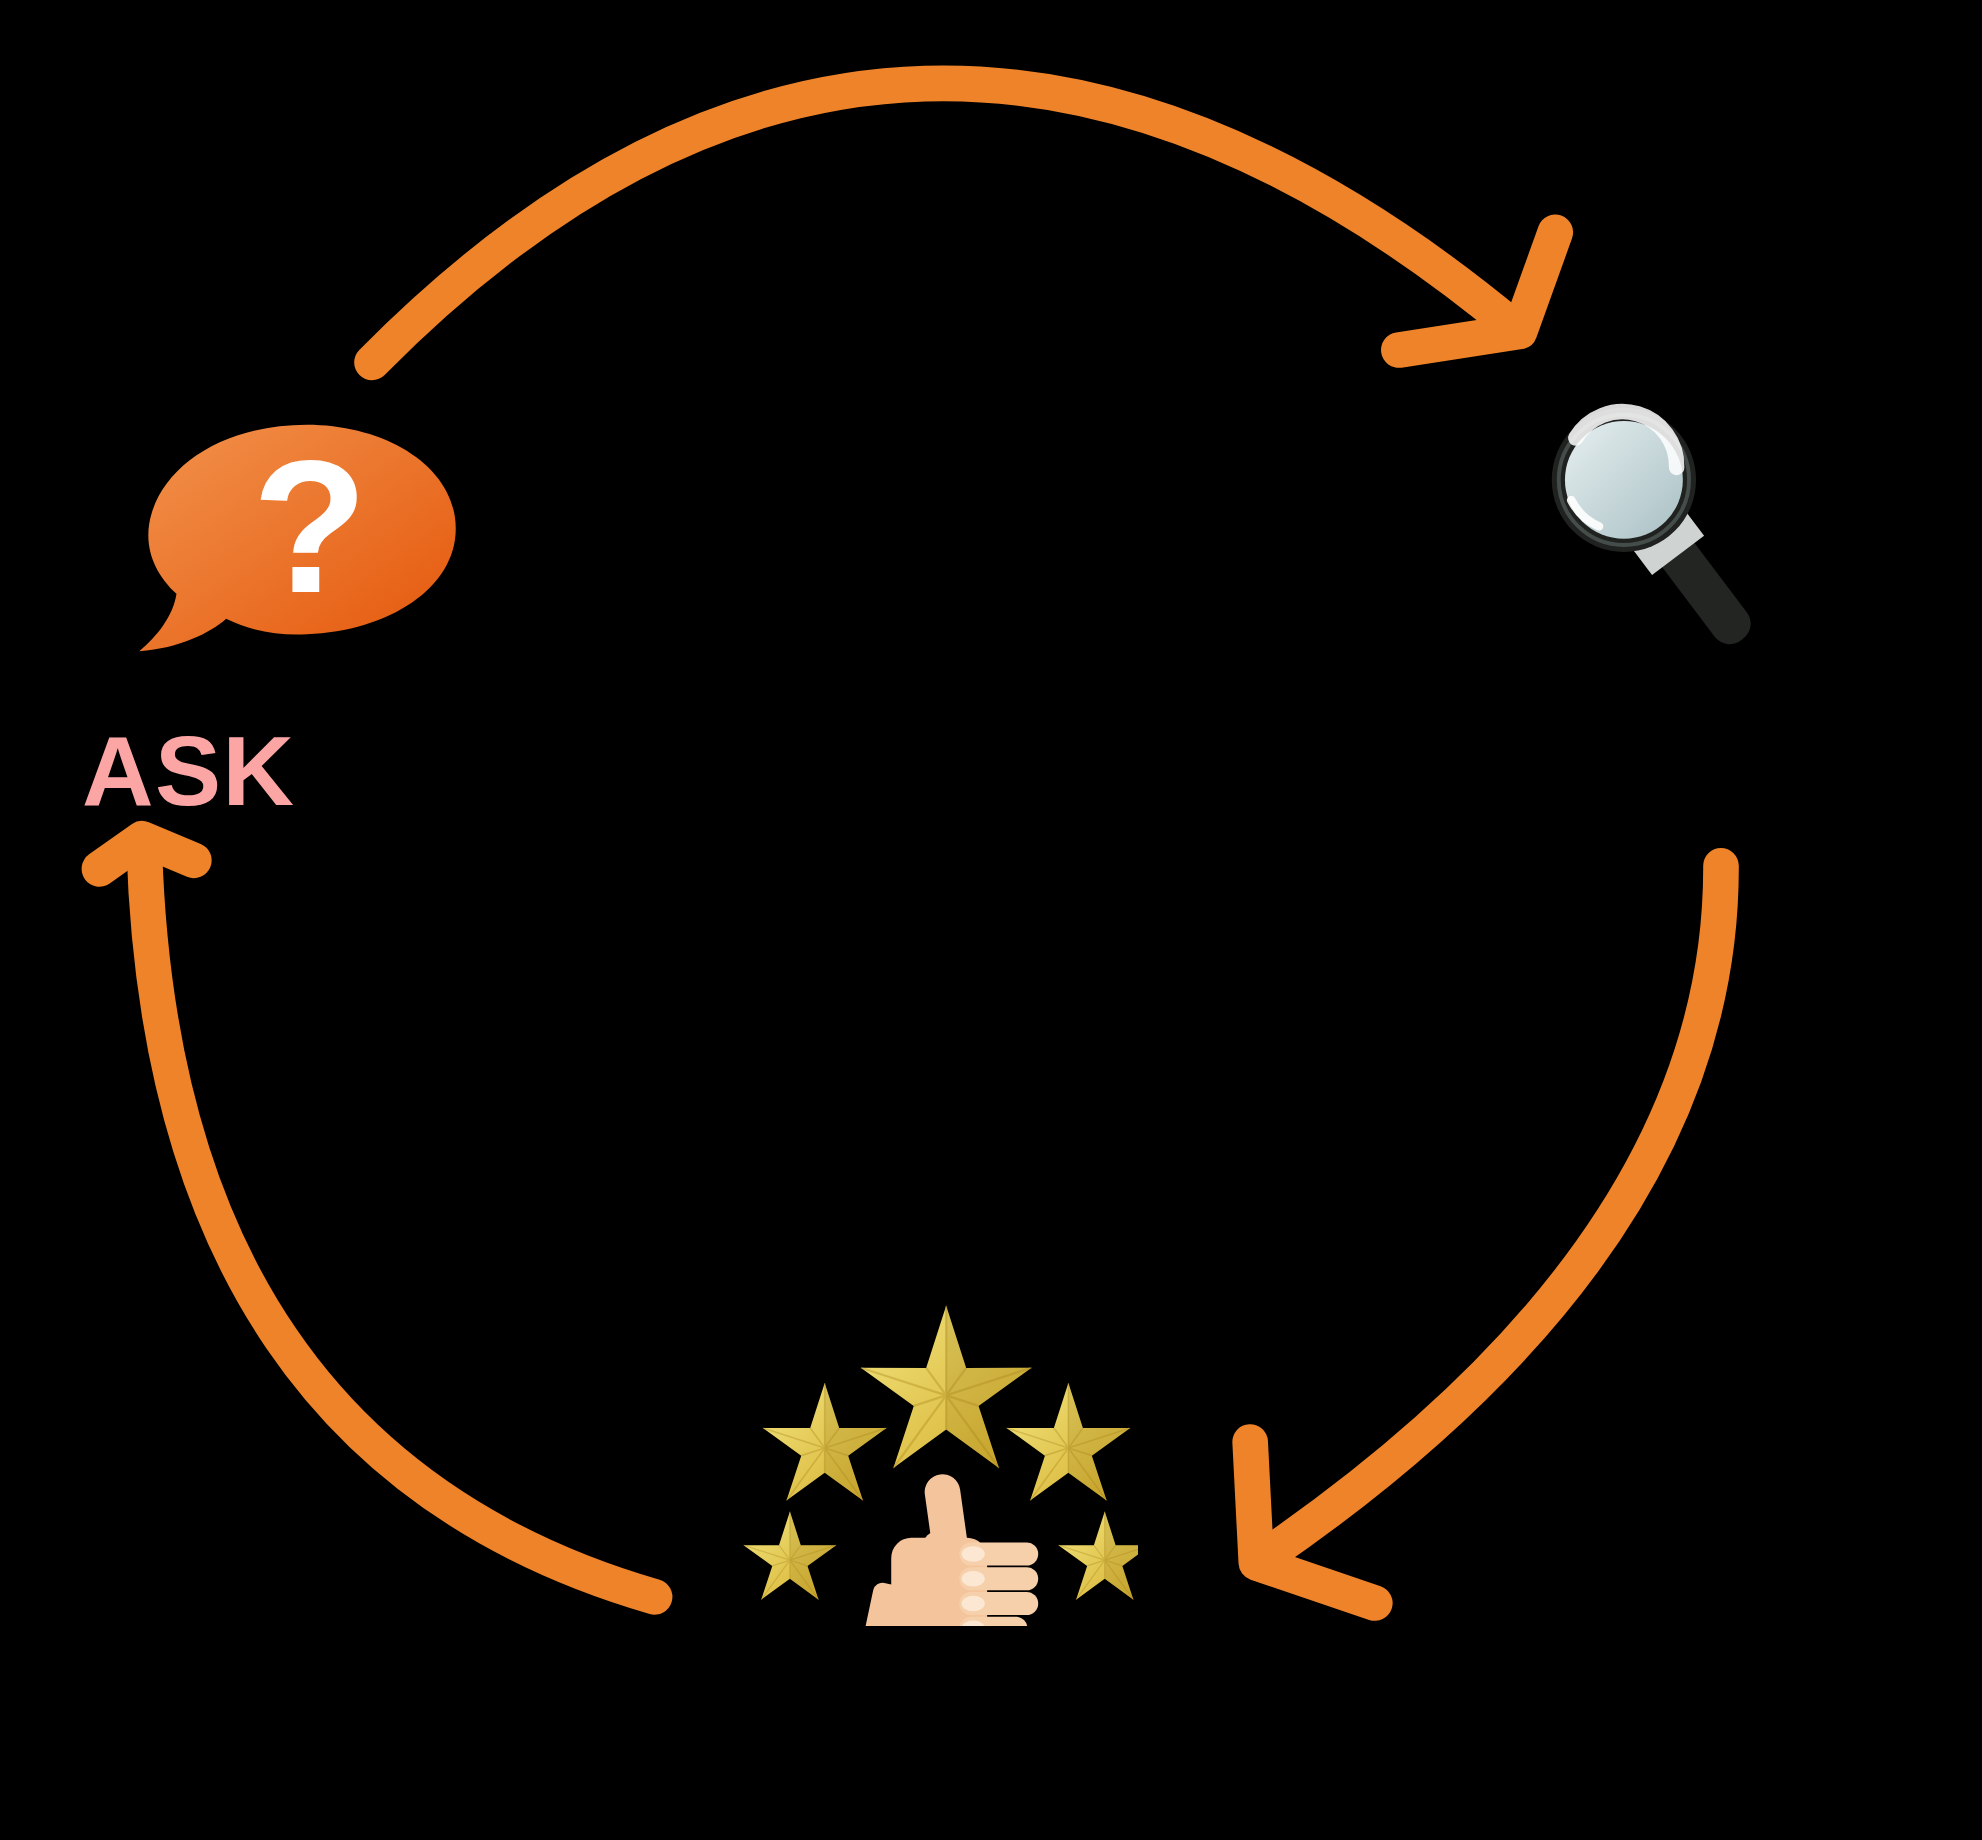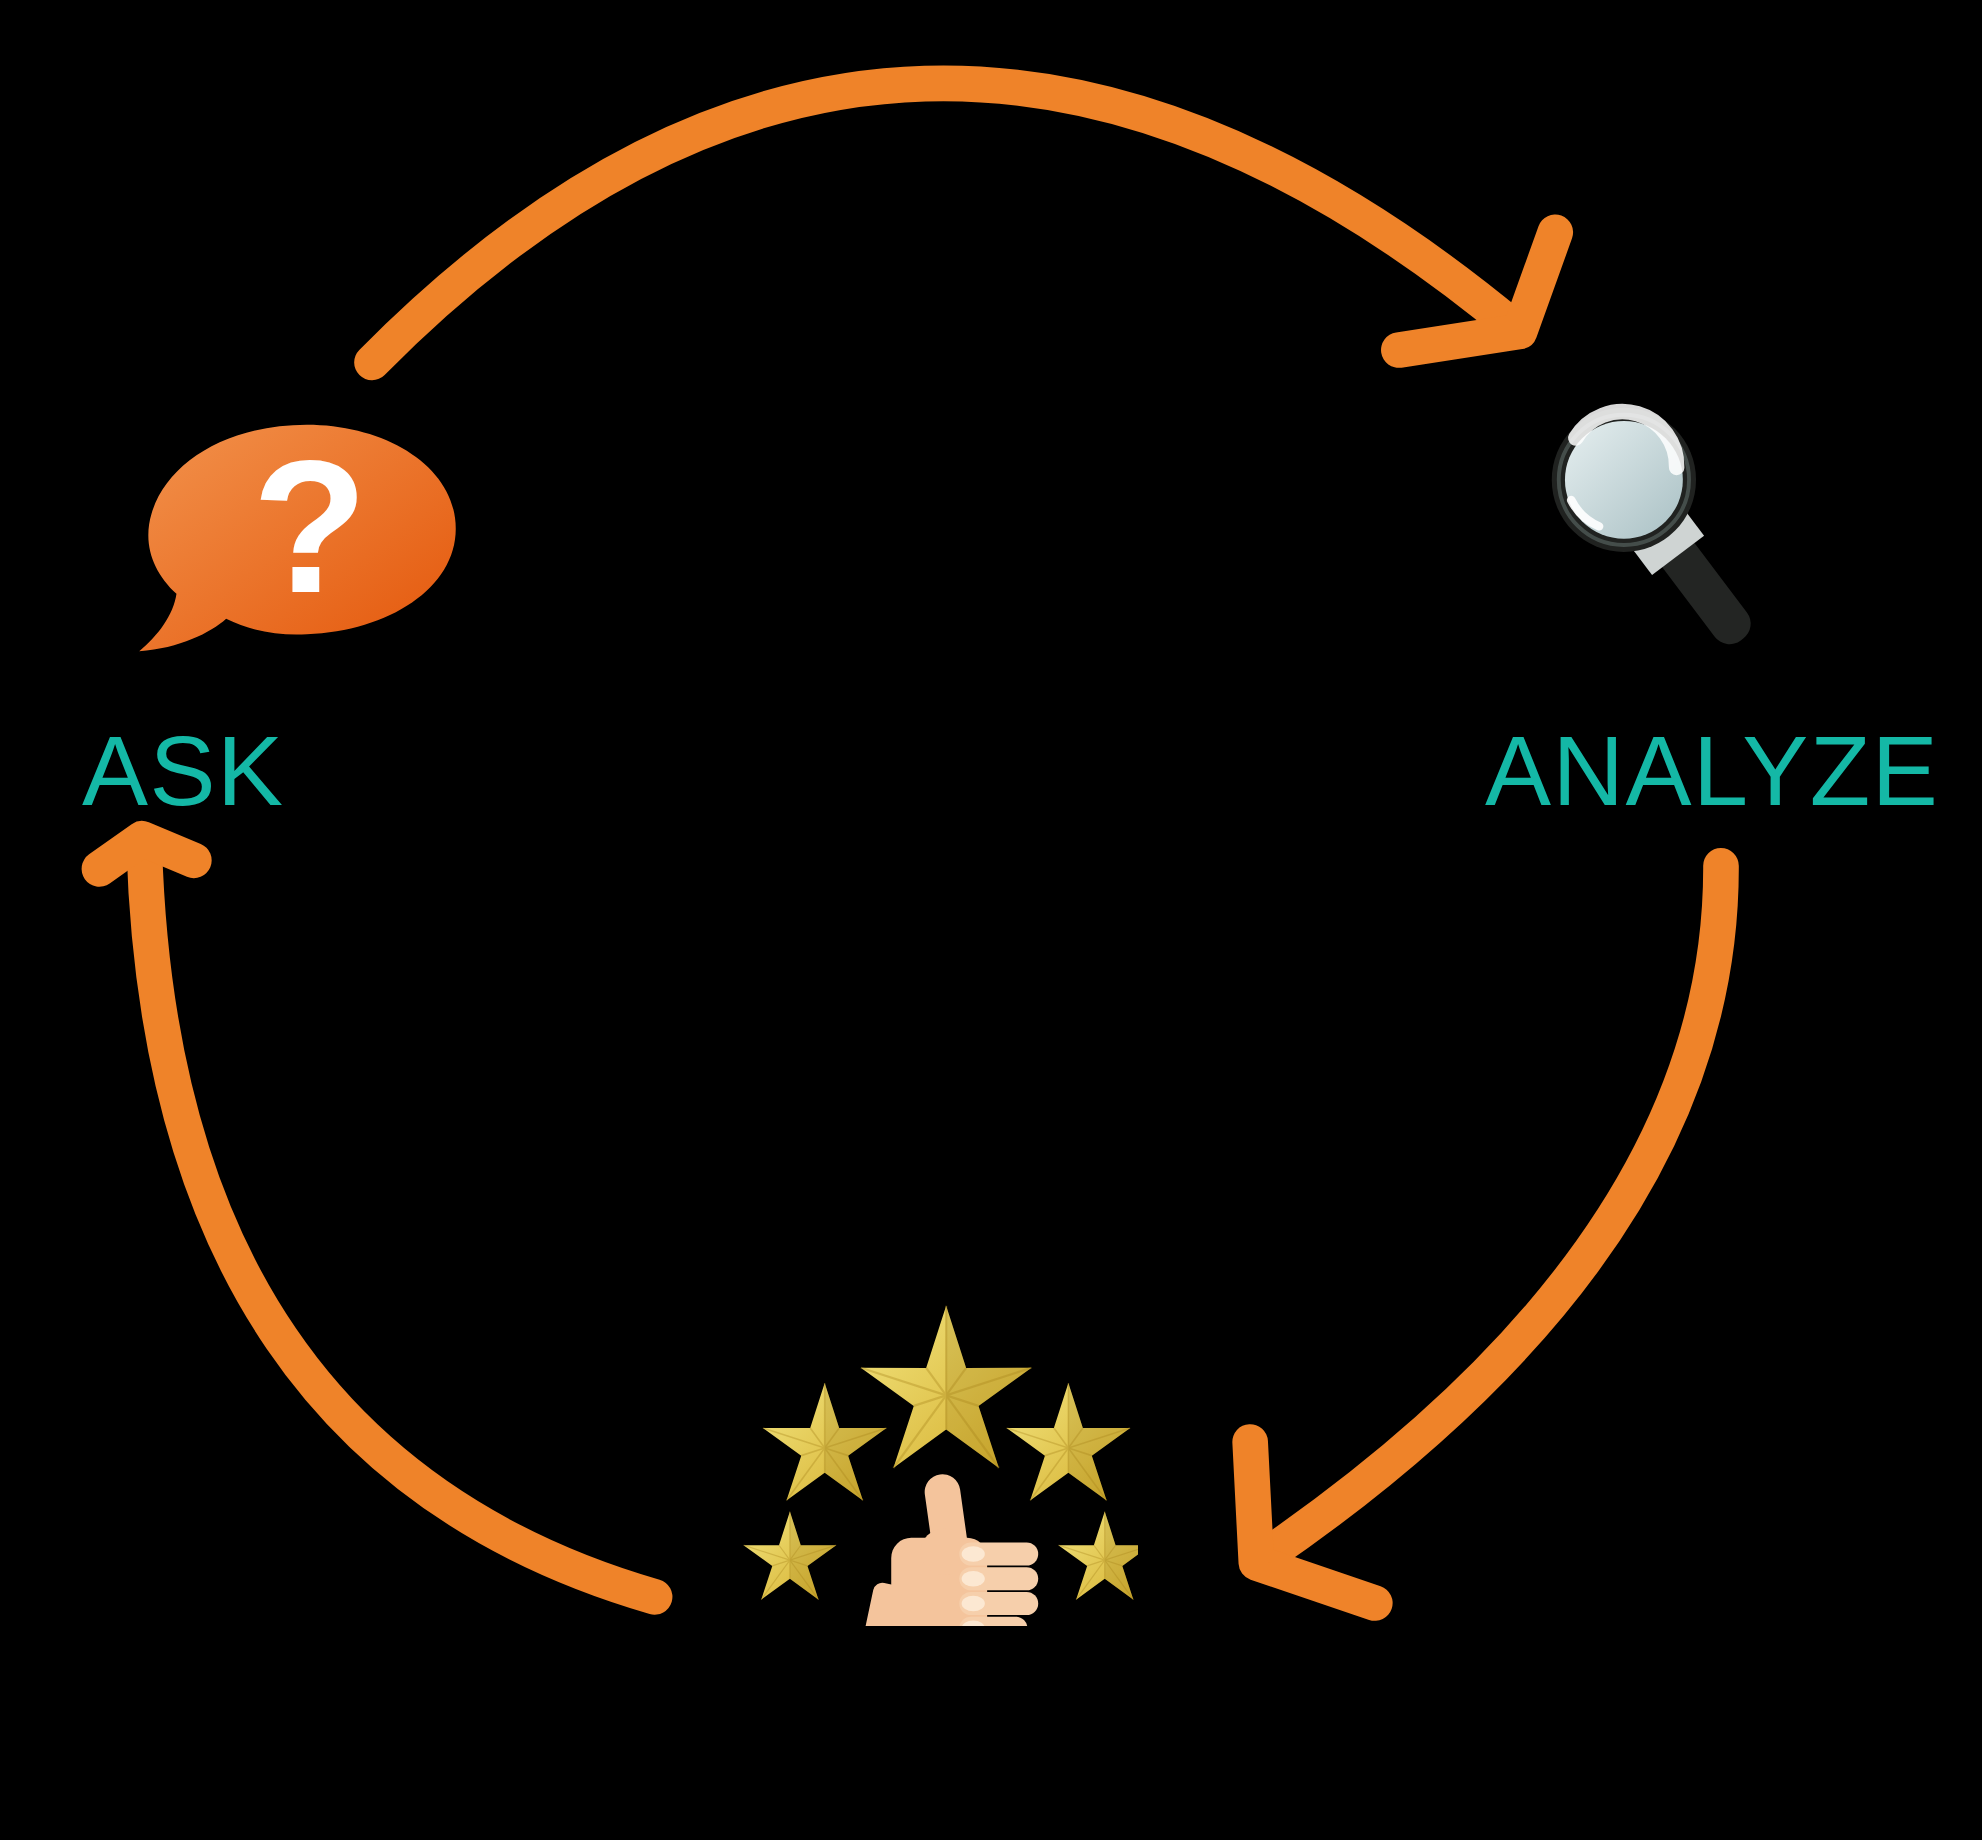--- a/index.html
+++ b/index.html
@@ -8,25 +8,25 @@
     width:1983px; height:1840px;
     background:#000;
     overflow:hidden;
     font-family:"Liberation Sans", sans-serif;
   }
   .layer { position:absolute; left:0; top:0; }
   .icon { position:absolute; }
   .step-label {
     position:absolute;
     font-family:"Liberation Sans", sans-serif;
-    font-weight:normal;
+    font-weight:bold;
     font-size:99px;
     line-height:1;
     letter-spacing:1.5px;
-    color:#14b8a6;
+    color:#fca5a5;
     white-space:nowrap;
   }
   .label-ask      { left:82px;  top:721px; }
   .label-analyze  { left:1485px; top:721px; }
   .label-followup { left:933px; top:1684px; transform:translateX(-50%); }
 </style>
 </head>
 <body>
 
 <div class="canvas">
@@ -126,17 +126,16 @@
       <rect x="104" y="190" width="88" height="30" rx="15" fill="#F6CFAB"></rect>
       <ellipse cx="122" cy="109" rx="15" ry="10" fill="#FCE8D2"></ellipse>
       <ellipse cx="122" cy="141" rx="15" ry="10" fill="#FCE8D2"></ellipse>
       <ellipse cx="122" cy="173" rx="15" ry="10" fill="#FCE8D2"></ellipse>
       <ellipse cx="122" cy="205" rx="15" ry="10" fill="#FCE8D2"></ellipse>
     </g>
   </svg>
 
   <div class="step-label label-ask">ASK</div>
 
-  <div class="step-label label-analyze">ANALYZE</div>
 
 
 </div>
 
 
 </body></html>

